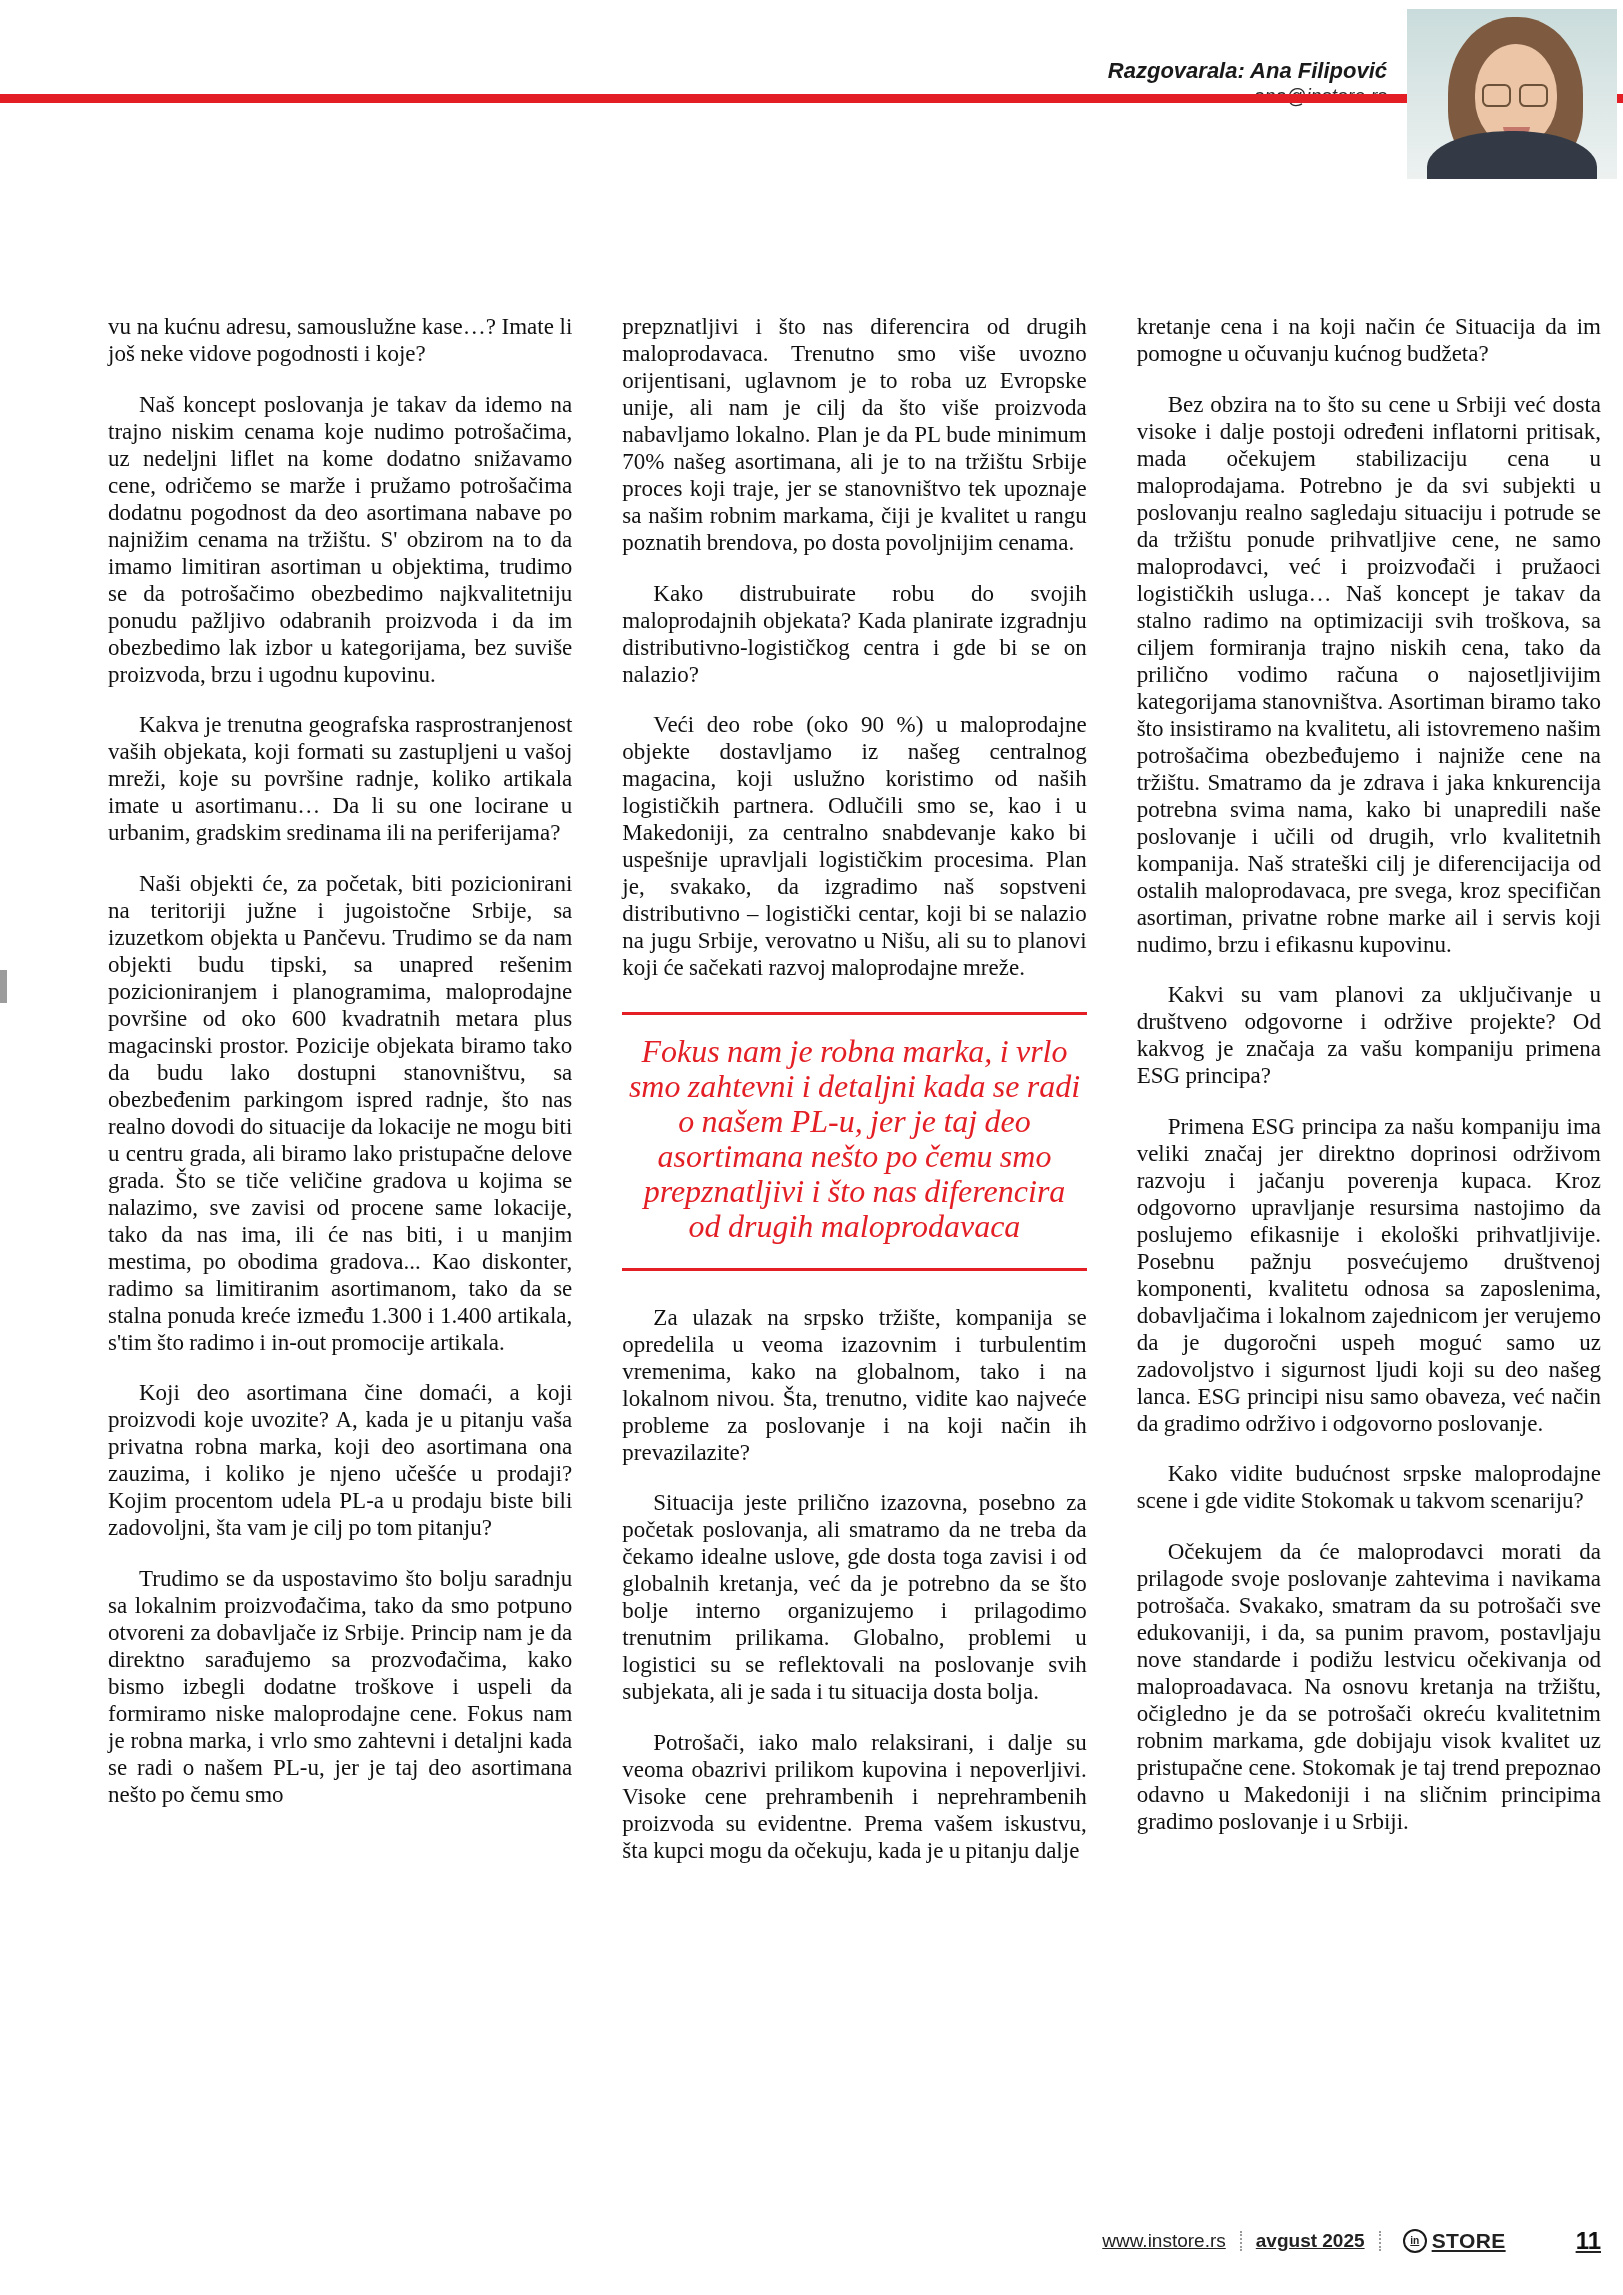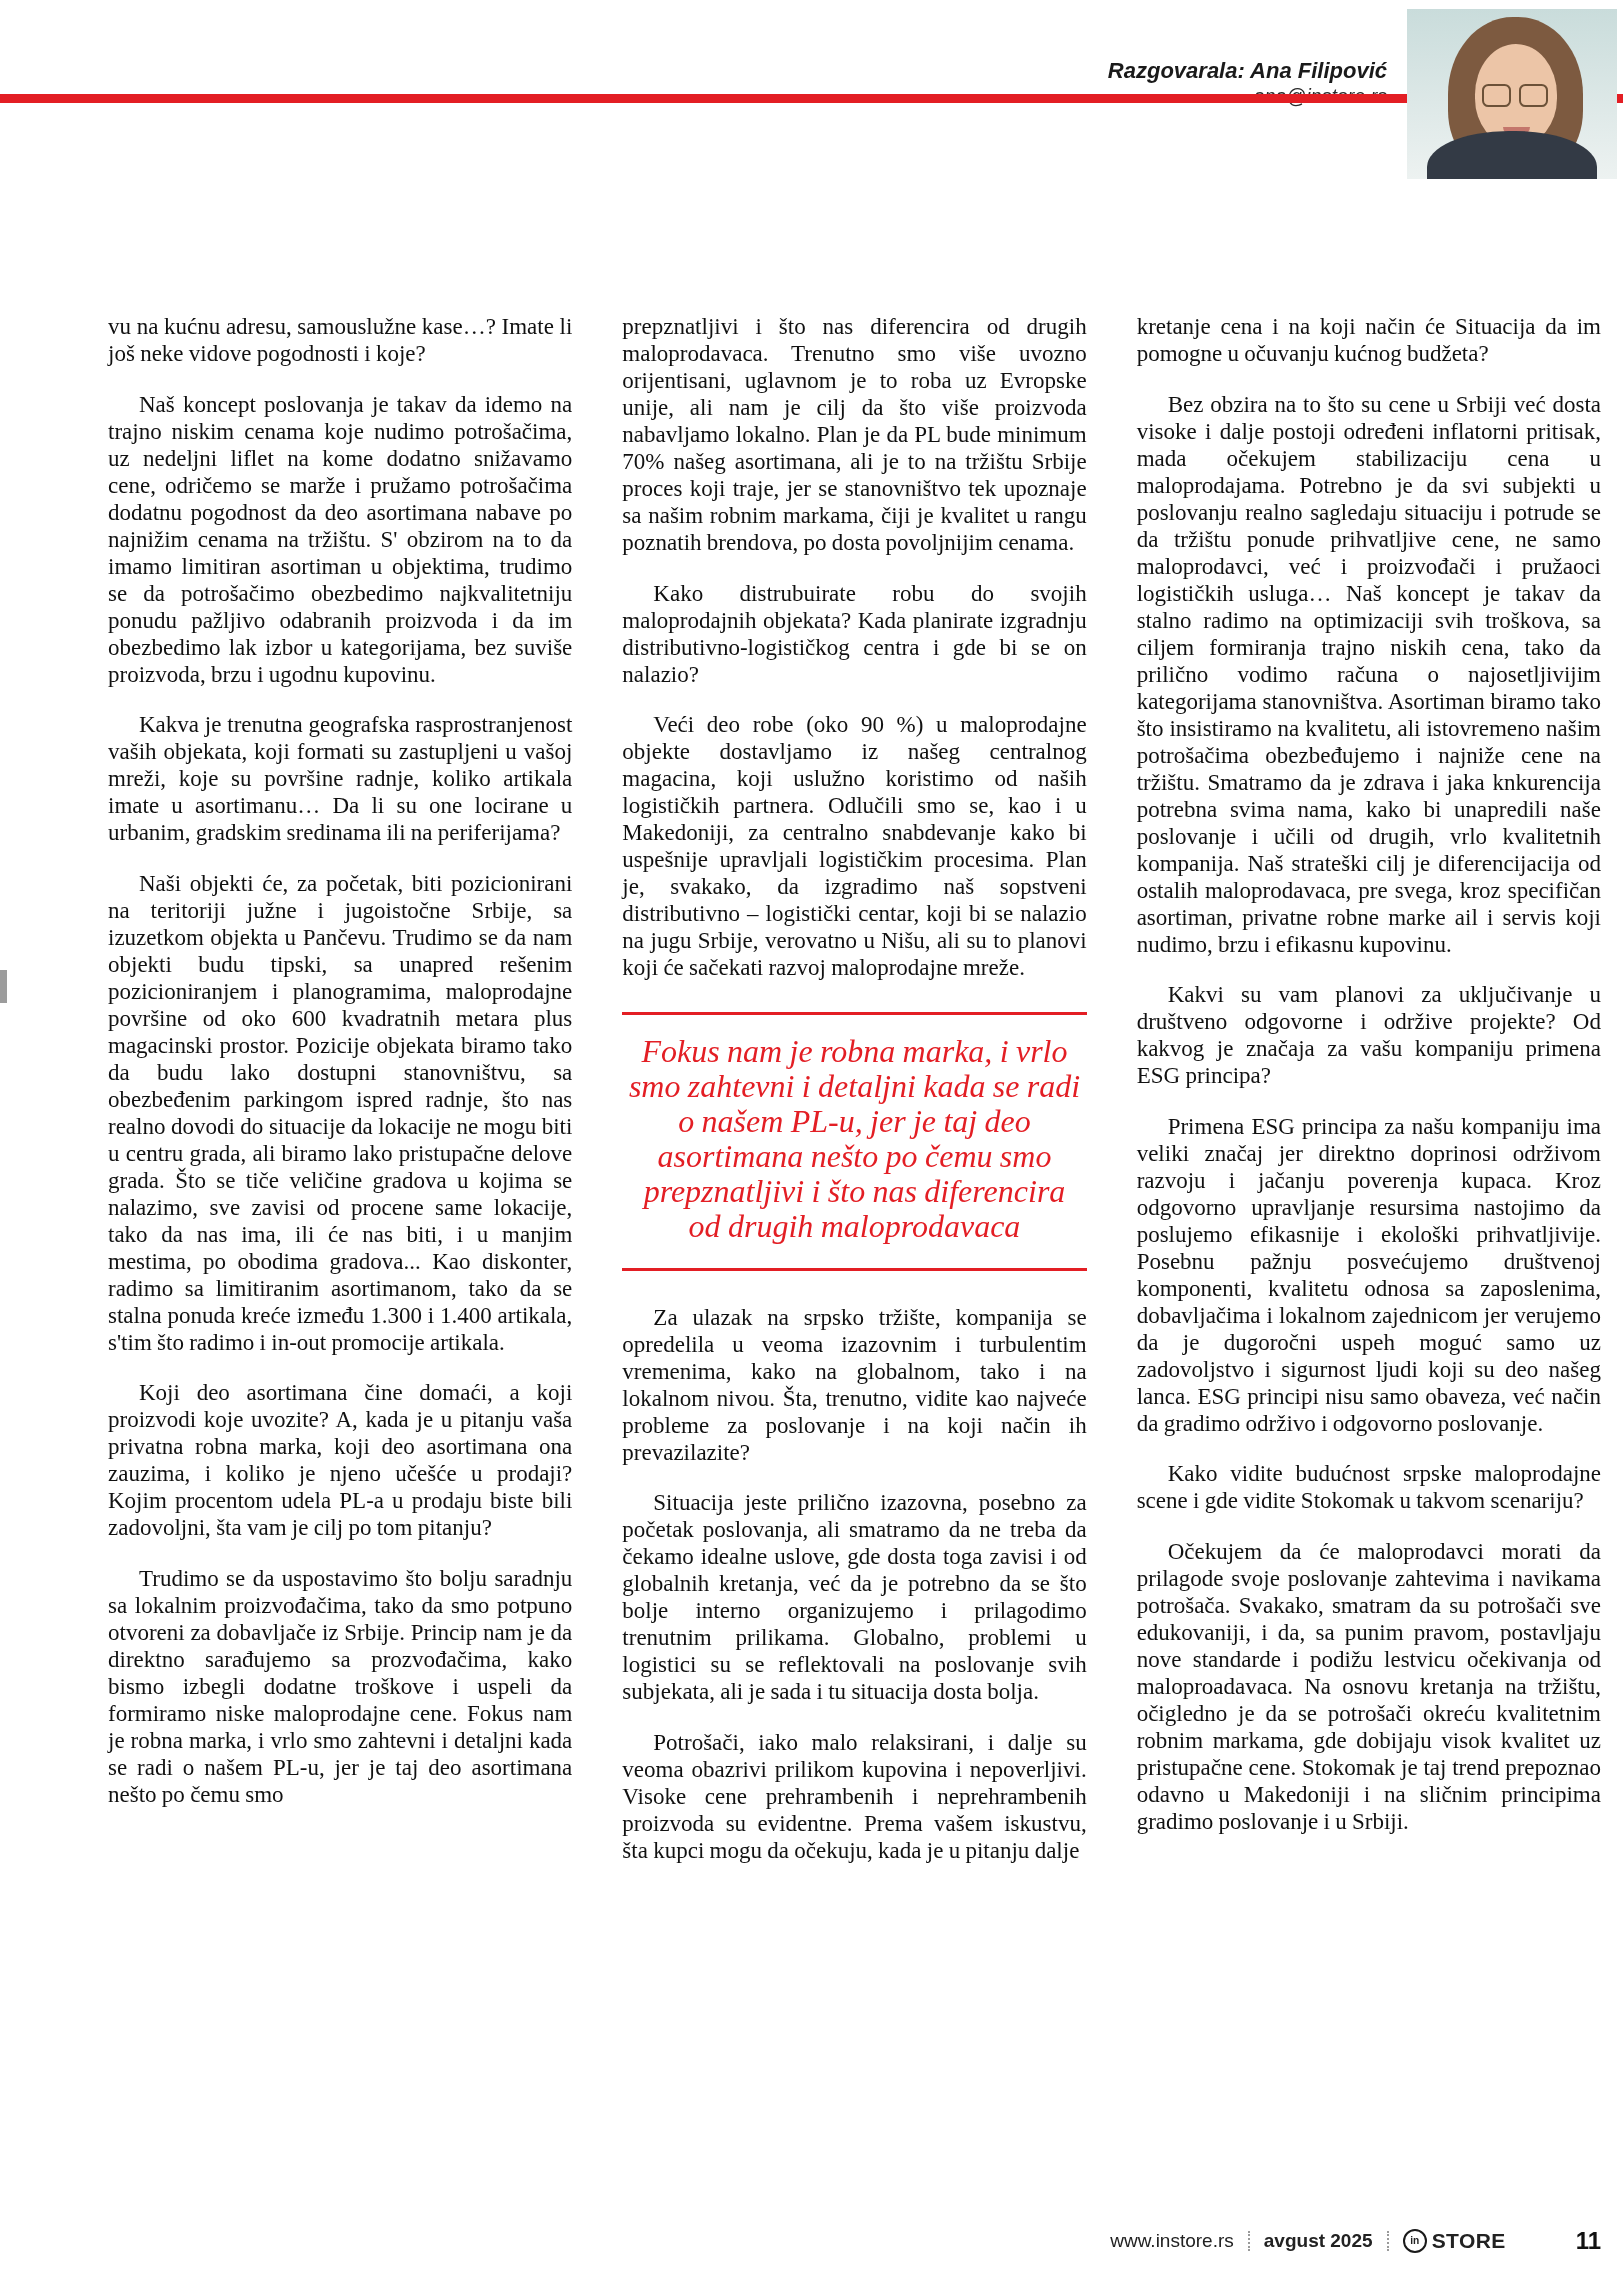--- a/index.html
+++ b/index.html
@@ -55,25 +55,25 @@
   .pullquote{
     border-top:3.9px solid var(--red);border-bottom:3.9px solid var(--red);
     margin:31px 0 33px 0;padding:19px 3.1px 23.6px 3.1px;
     color:var(--red);font-style:italic;font-size:32px;line-height:35px;
     text-align:center;hyphens:none;
   }
   
   .footer{
     position:absolute;top:2227px;left:108px;right:22px;
     display:flex;align-items:center;justify-content:flex-end;gap:14px;
-    font-family:"Liberation Sans", sans-serif;font-size:19px;color:#222;
+    font-family:"Liberation Sans", sans-serif;font-size:19px;color:#222;text-decoration:underline;
   }
   .footer .sep{display:inline-block;height:20.4px;border-left:2.4px dotted #9a9a9a;}
   .footer .issue{font-weight:700;}
-  .footer .brand{display:inline-flex;align-items:center;gap:4.7px;font-weight:700;font-size:21px;letter-spacing:0.4px;}
+  .footer .brand{display:inline-flex;align-items:center;gap:4.7px;font-weight:700;font-size:21px;letter-spacing:0.4px;margin-left:8px;}
   .footer .brand .mark{
     display:inline-flex;align-items:center;justify-content:center;
     width:20.4px;height:20.4px;border:2px solid #1a1a1a;border-radius:50%;
     font-size:10.2px;font-weight:700;letter-spacing:0;
   }
   .footer .pagenum{font-weight:700;font-size:24px;margin-left:56px;color:#111;}
   
   .edge-mark{position:absolute;left:0;top:970px;width:7px;height:33px;background:#9c9c9c;}
 </style>
 </head>

